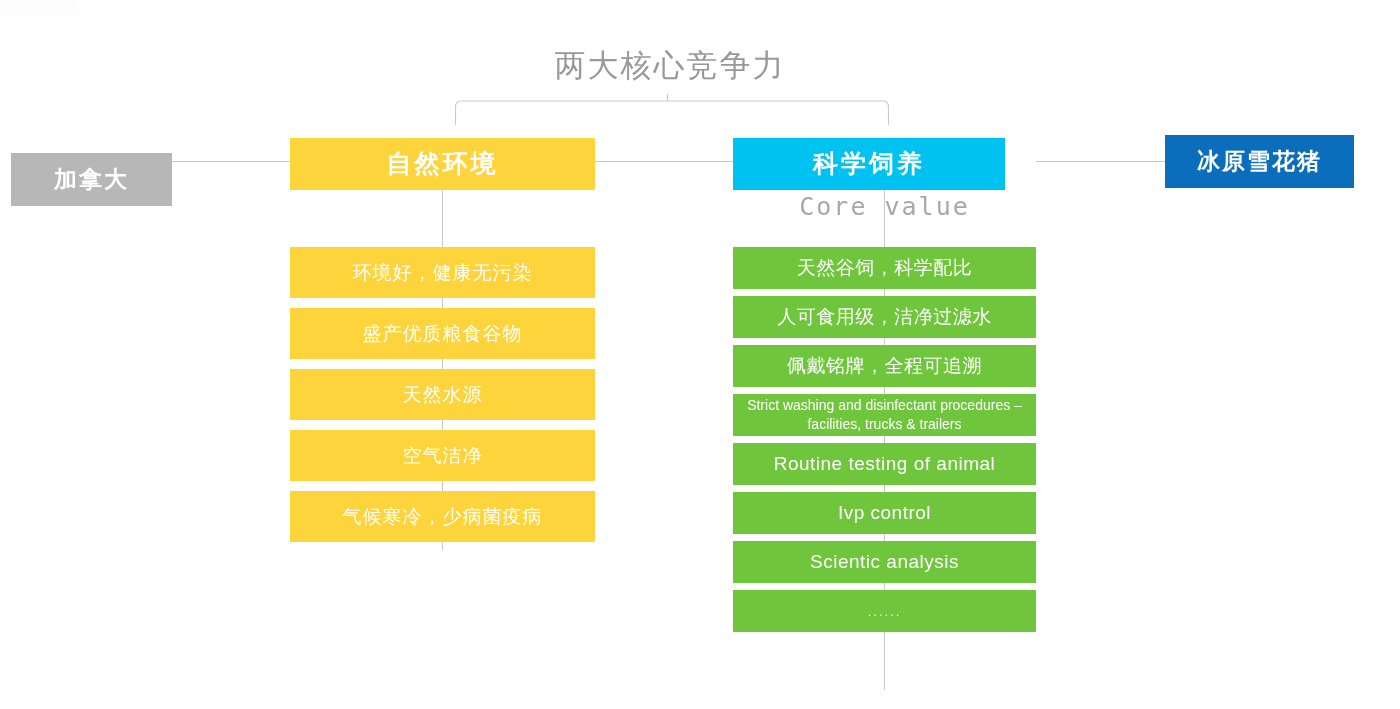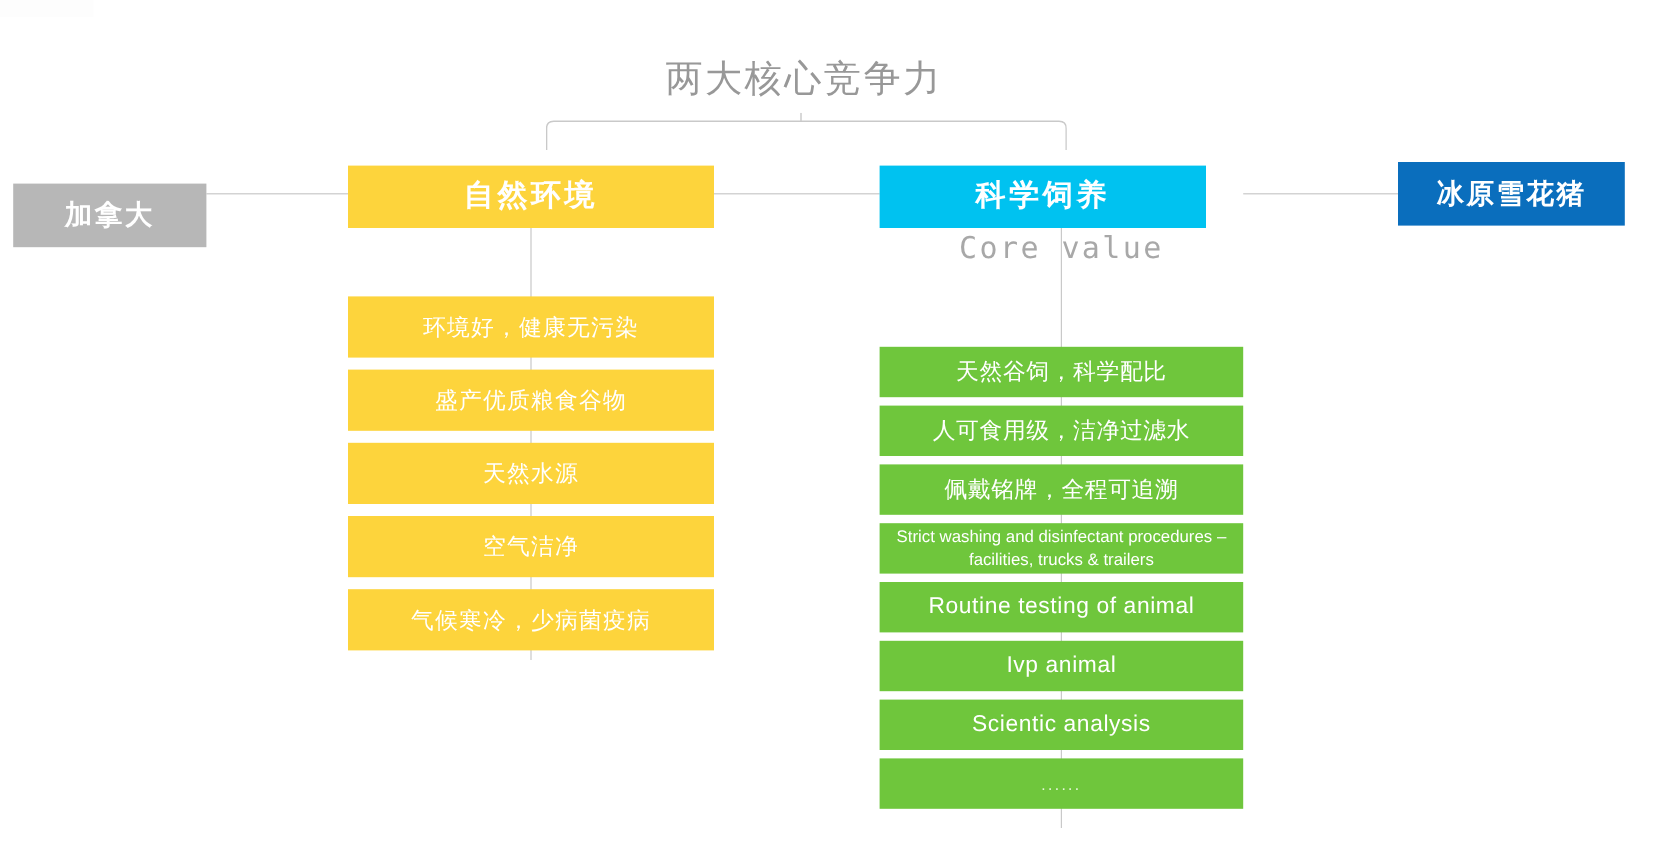--- a/index.html
+++ b/index.html
@@ -110,21 +110,21 @@
     position: absolute;
     height: 1px;
     background: #c9c9c9;
   }
 
   
   .col {
     position: absolute;
   }
   .col-left  { left: 290px; top: 247px; width: 305px; }
-  .col-right { left: 733px; top: 247px; width: 303px; margin-top: 42px; }
+  .col-right { left: 733px; top: 247px; width: 303px; }
 
   .item {
     display: flex;
     align-items: center;
     justify-content: center;
     color: #ffffff;
     text-align: center;
     position: relative;
     z-index: 2;
   }
@@ -208,18 +208,18 @@
     <div class="item item-yellow">空气洁净</div>
     <div class="item item-yellow">气候寒冷，少病菌疫病</div>
   </div>
 
   <div class="col col-right">
     <div class="item item-green">天然谷饲，科学配比</div>
     <div class="item item-green">人可食用级，洁净过滤水</div>
     <div class="item item-green">佩戴铭牌，全程可追溯</div>
     <div class="item item-green small">Strict washing and disinfectant procedures – facilities, trucks &amp; trailers</div>
     <div class="item item-green">Routine testing of animal</div>
-    <div class="item item-green">Ivp animal</div>
+    <div class="item item-green">Ivp control</div>
     <div class="item item-green">Scientic analysis</div>
     <div class="item item-green dots">......</div>
   </div>
 
 </div>
 
 </body></html>

